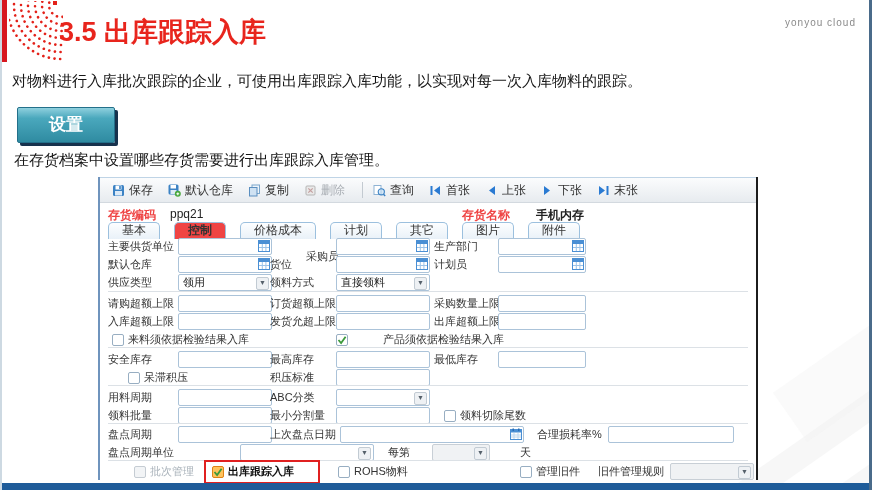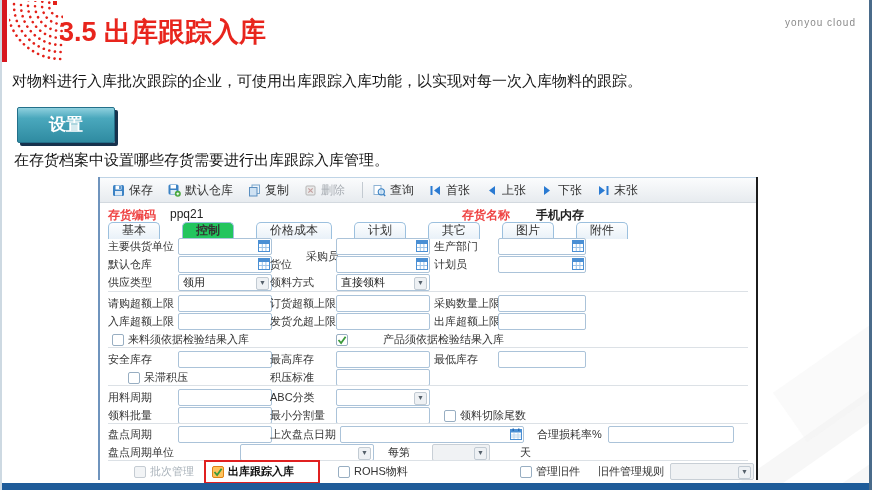--- a/index.html
+++ b/index.html
@@ -32,24 +32,24 @@
   .toolbar{position:absolute;left:0;top:0;width:100%;height:26px;display:flex;align-items:center;
        background:linear-gradient(180deg,#fbfcfd,#e7ebef);border-top:1px solid #bfd4e6;
        border-bottom:1px solid #d3d9df;box-sizing:border-box;padding-left:12px;}
   .tb-item{display:flex;align-items:center;gap:4px;margin-right:15px;font-size:12px;color:#333;cursor:pointer;white-space:nowrap;}
   .tb-item.disabled{color:#a9aeb4;cursor:default;}
   .tb-icon{display:inline-flex;width:13px;height:13px;}
   .tb-sep{width:1px;height:16px;background:#c3cad1;margin:0 10px 0 2px;}
   .hdr-label{position:absolute;font-size:12px;font-weight:bold;color:#ef4444;white-space:nowrap;}
   .hdr-value{position:absolute;font-size:12px;color:#222;white-space:nowrap;}
   .hdr-value.strong{font-weight:bold;}
-  .tabs{position:absolute;left:8px;top:45px;height:17px;display:flex;gap:22px;}
+  .tabs{position:absolute;left:8px;top:45px;height:17px;display:flex;gap:14px;}
   .tab{padding:0 13px;line-height:15px;font-size:12px;color:#333;background:linear-gradient(180deg,#fdfeff,#e9f1f8);
        border:1px solid #9cc0de;border-bottom:none;border-radius:5px 5px 0 0;cursor:pointer;white-space:nowrap;}
-  .tab.active{font-weight:bold;background:#22c55e;}
+  .tab.active{font-weight:bold;background:#ef4444;}
   .flabel{position:absolute;font-size:11px;color:#333;line-height:16px;white-space:nowrap;}
   .fld{position:absolute;height:15px;border:1px solid #abc3d9;background:#fff;border-radius:2px;}
   .fld.disabled{background:#f0f2f4;border-color:#c8cfd6;}
   .fld .ref-ico,.fld .cal-ico{position:absolute;right:1px;top:1px;}
   .sel-val{position:absolute;left:4px;top:0;font-size:11px;line-height:15px;color:#222;white-space:nowrap;}
   .sel-arrow{position:absolute;right:2px;top:2px;width:11px;height:11px;background:#eef1f4;border:1px solid #c2cbd3;
        border-radius:2px;font-size:7px;line-height:10px;text-align:center;color:#55606a;}
   .cb{position:absolute;display:flex;align-items:center;gap:4px;font-size:11px;color:#333;cursor:pointer;white-space:nowrap;}
   .cb.dim{color:#a9b2ba;}
   .cb-box{width:12px;height:12px;border:1px solid #98aec2;background:#fff;border-radius:2px;display:inline-flex;

